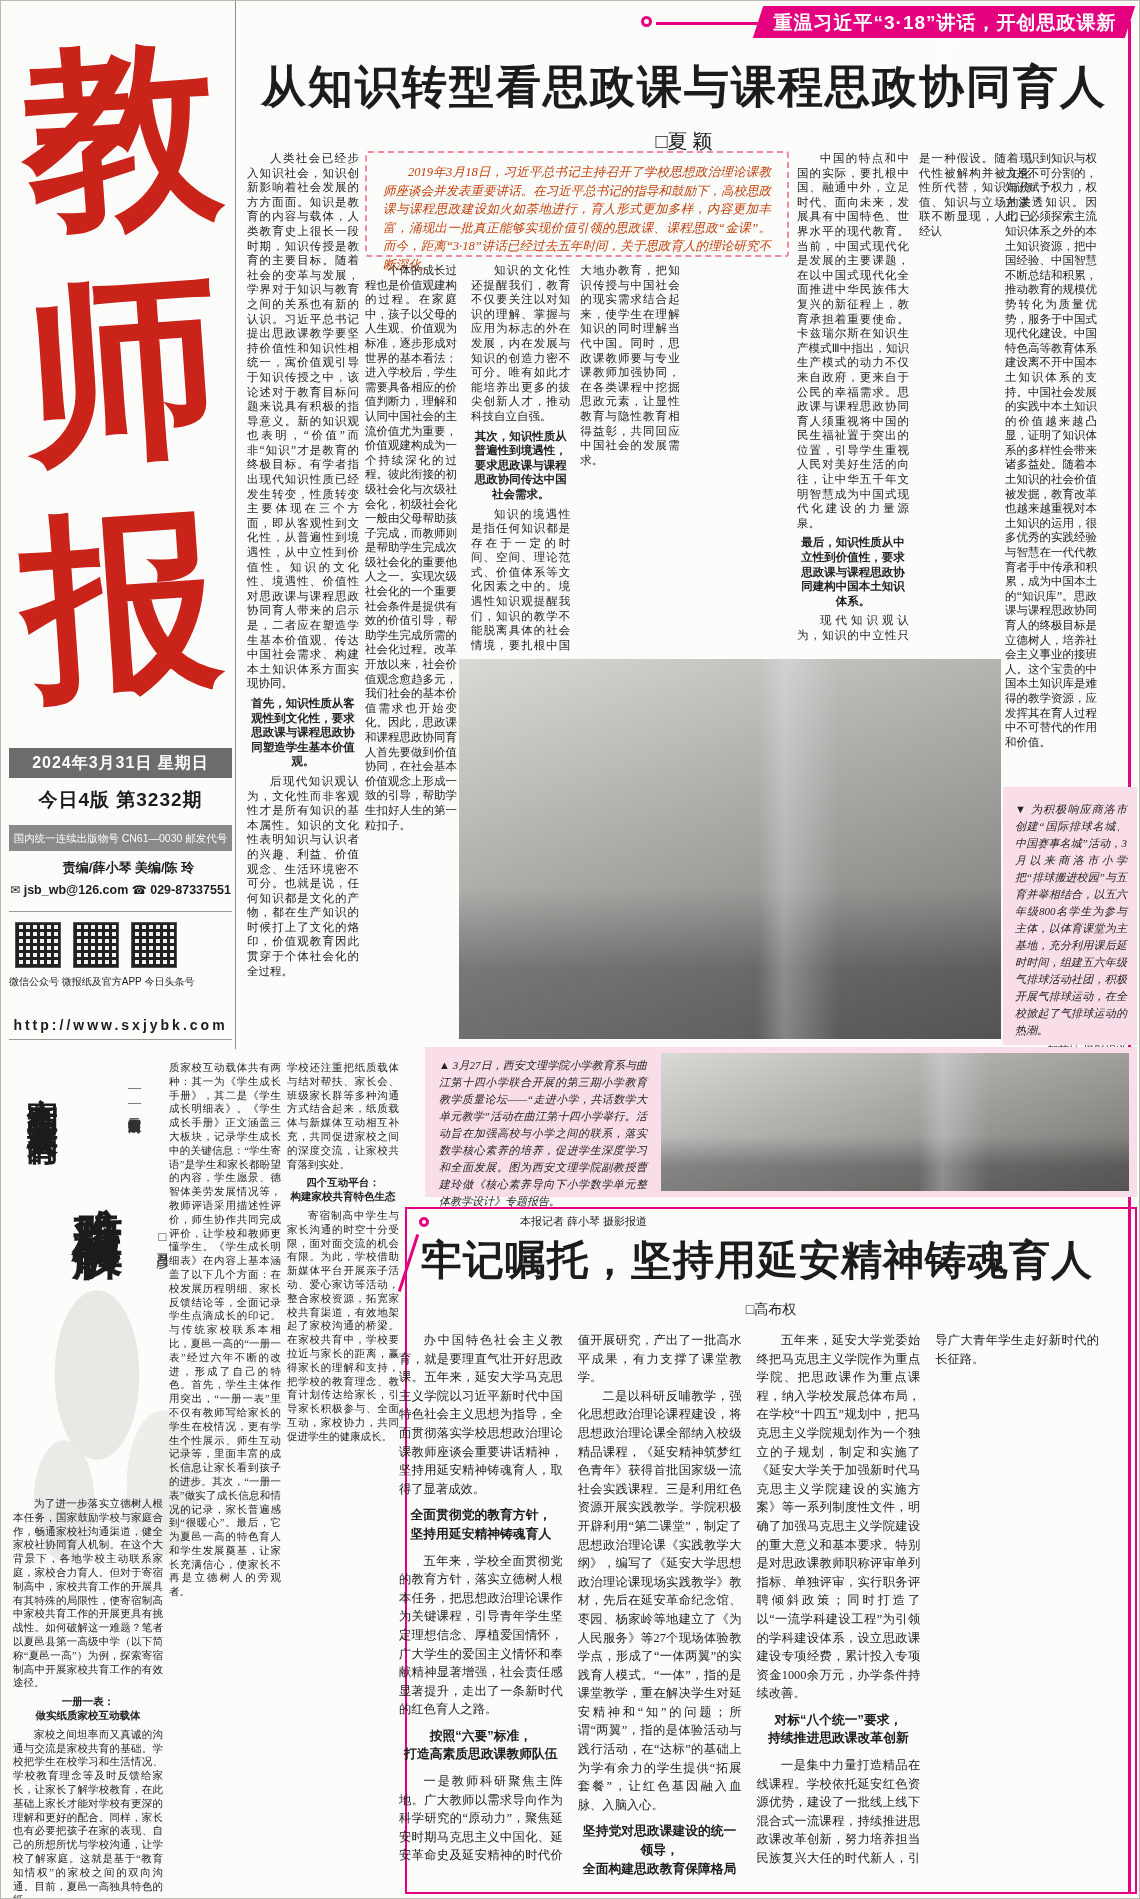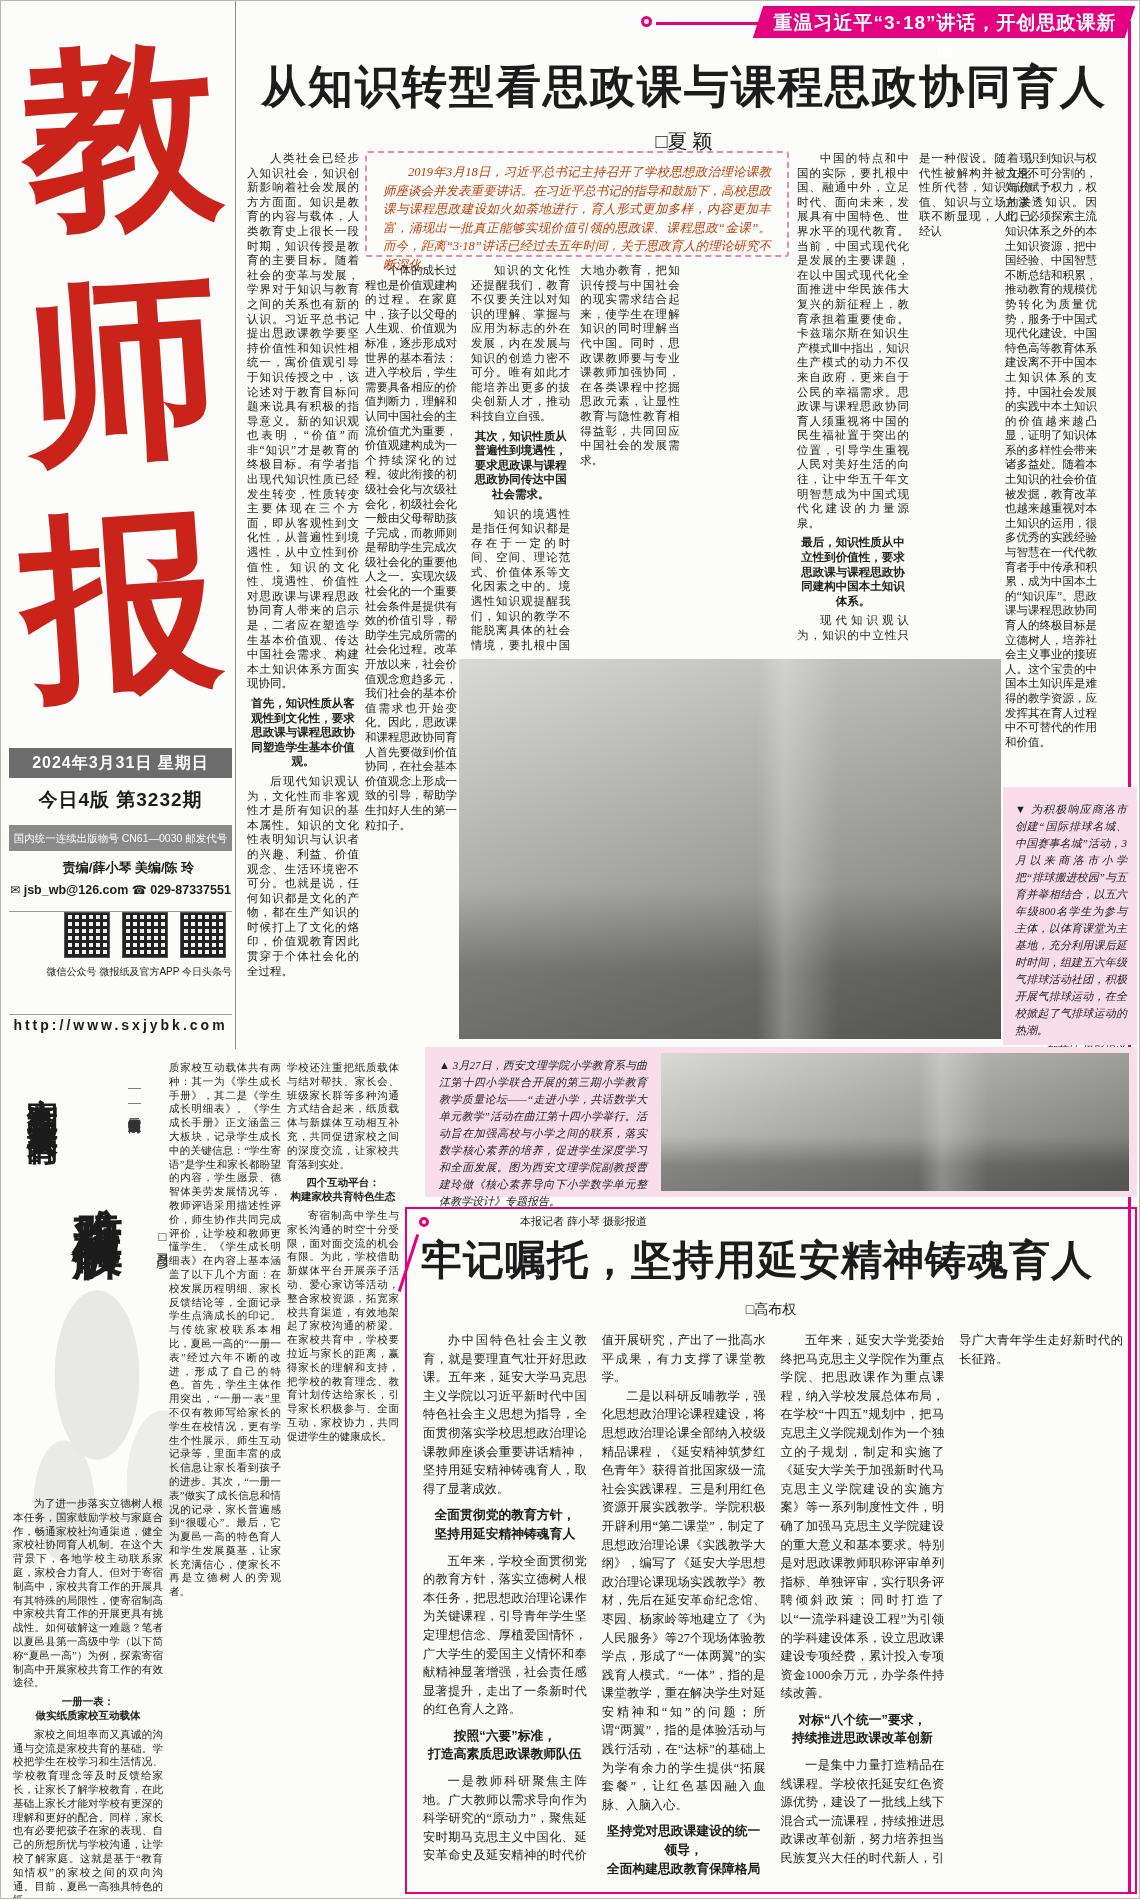--- a/index.html
+++ b/index.html
@@ -18,22 +18,22 @@
             text-align:center;line-height:30px;letter-spacing:1px;}
   #edition{left:8px;top:786px;width:223px;text-align:center;font-size:19px;font-weight:bold;
            font-family:"Liberation Sans",sans-serif;letter-spacing:1px;}
   #bar-issn{left:8px;top:824px;width:223px;height:26px;background:#8a8a8a;color:#fff;
             font-family:"Liberation Sans",sans-serif;font-size:10.5px;text-align:center;line-height:26px;}
   #editors{left:16px;top:858px;width:223px;text-align:center;font-size:13px;
            font-family:"Liberation Sans",sans-serif;font-weight:bold;}
   #contact{left:8px;top:882px;width:223px;text-align:center;font-size:12.5px;font-weight:bold;
            font-family:"Liberation Sans",sans-serif;}
   .cicon{display:inline-block;font-weight:normal;font-size:12px;}
-  #qrbox{left:8px;top:910px;width:223px;height:104px;border-top:1px solid #9a9a94;border-bottom:1px solid #9a9a94;
-         text-align:right;}
+  #qrbox{left:8px;top:910px;width:223px;height:129px;border-top:1px solid #9a9a94;border-bottom:1px solid #9a9a94;
+         text-align:left;padding-top:10px;}
   .qr{display:inline-block;width:44px;height:44px;margin:0 6px;border:1px solid #555;
       background:
         repeating-linear-gradient(0deg,#222 0 3px,transparent 3px 7px),
         repeating-linear-gradient(90deg,#222 0 3px,#f2f2f2 3px 7px);}
   #qrlabels{font-size:10px;font-family:"Liberation Sans",sans-serif;margin-top:3px;letter-spacing:0;}
   #site{left:8px;top:1016px;width:223px;text-align:center;font-size:14px;letter-spacing:3px;
         font-family:"Liberation Sans",sans-serif;font-weight:bold;}
 
   
   #ban-circle{left:640px;top:15px;width:11px;height:11px;border:3px solid #e4007f;border-radius:50%;}
@@ -96,21 +96,21 @@
   #lf-colB{left:168px;top:1060px;width:112px;height:833px;}
   #lf-colC{left:286px;top:1060px;width:112px;height:833px;}
 
   
   #a2-box{left:404px;top:1206px;width:732px;height:687px;border:2px solid #e4007f;}
   #a2-circle{left:418px;top:1216px;width:10px;height:10px;border:3px solid #e4007f;border-radius:50%;}
   #a2-tick{left:406px;top:1232px;width:3px;height:60px;background:#e4007f;transform:rotate(18deg);}
   #a2-head{left:420px;top:1232px;width:700px;text-align:left;font-size:41px;font-weight:700;
            font-family:"Liberation Sans",sans-serif;letter-spacing:1px;}
   #a2-byline{left:420px;top:1300px;width:700px;text-align:center;font-size:14px;}
-  #a2-body{left:422px;top:1330px;width:700px;height:552px;column-count:4;column-gap:15px;column-fill:auto;
+  #a2-body{left:398px;top:1330px;width:700px;height:552px;column-count:4;column-gap:15px;column-fill:auto;
            font-size:12.3px;line-height:18.6px;text-align:justify;}
   #a2-body p{margin:0;text-indent:2em;}
   #a2-body .subh{font-size:12.8px;margin:8px 0;}
 </style>
 </head>
 <body>
 
 <div id="page">
 
   <div class="abs" id="rail-rule"></div>

